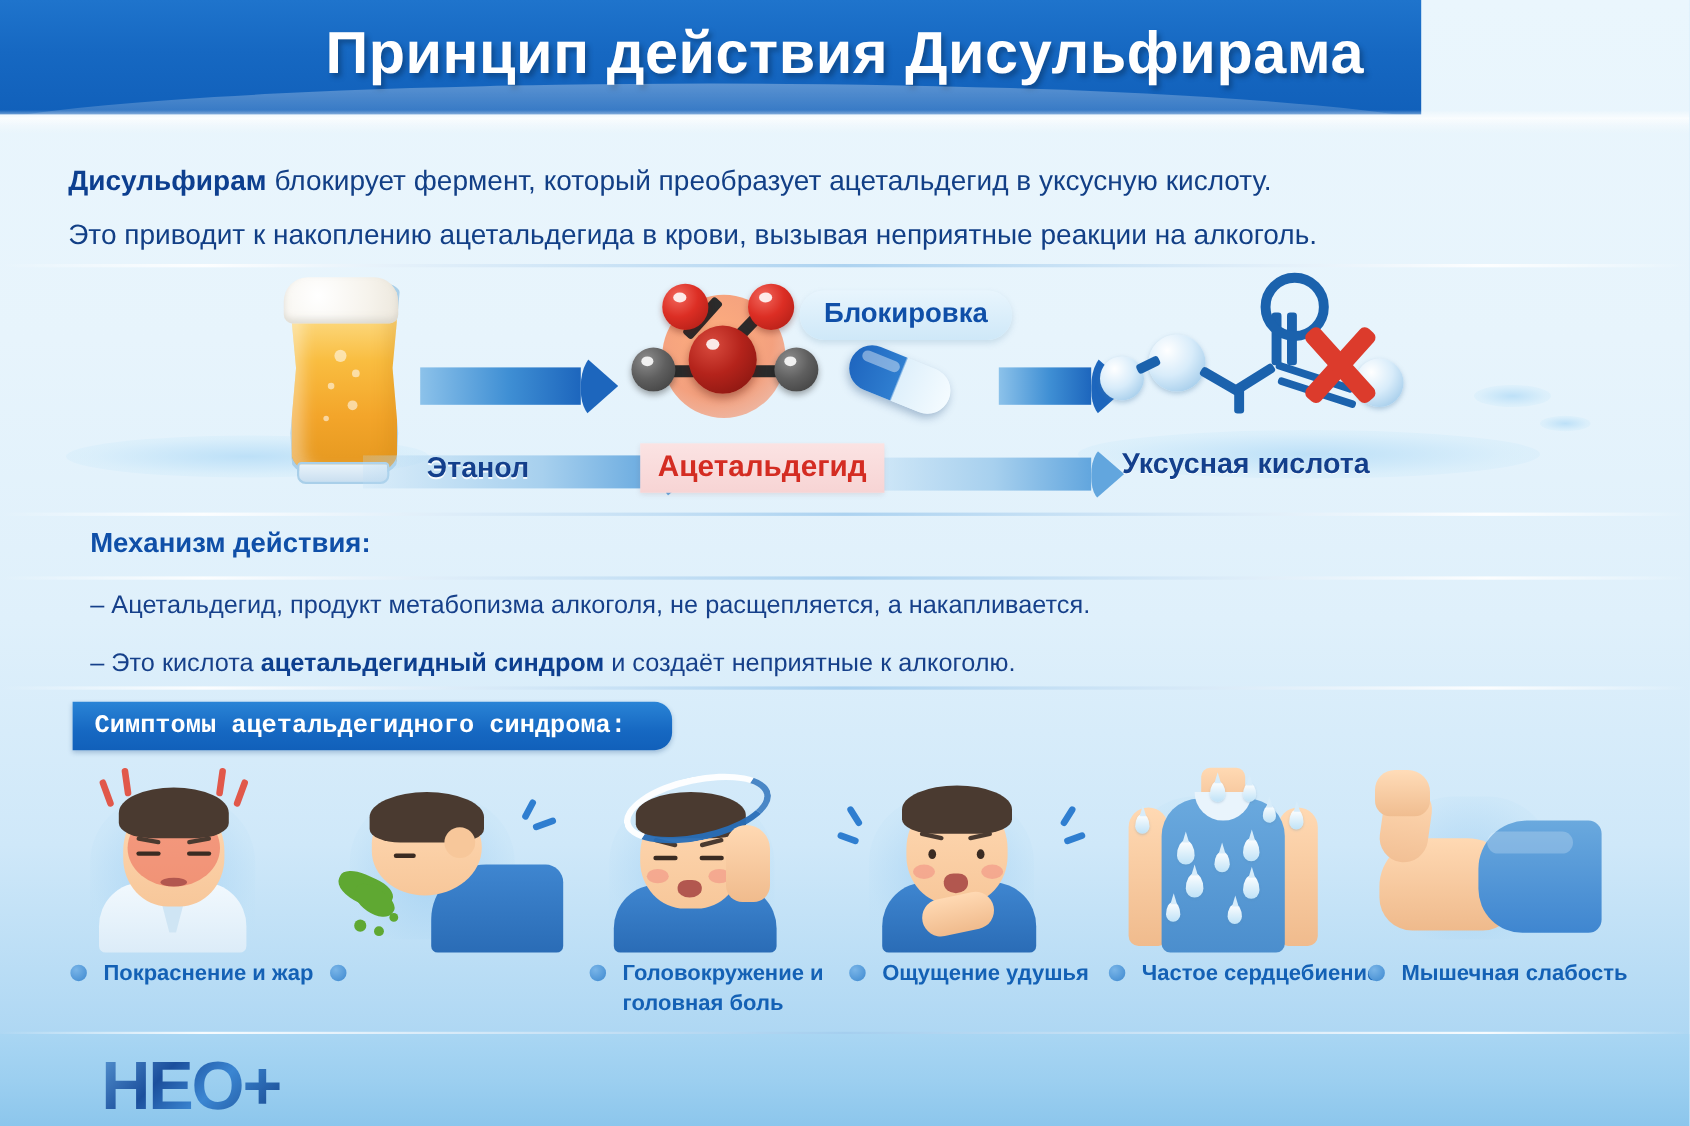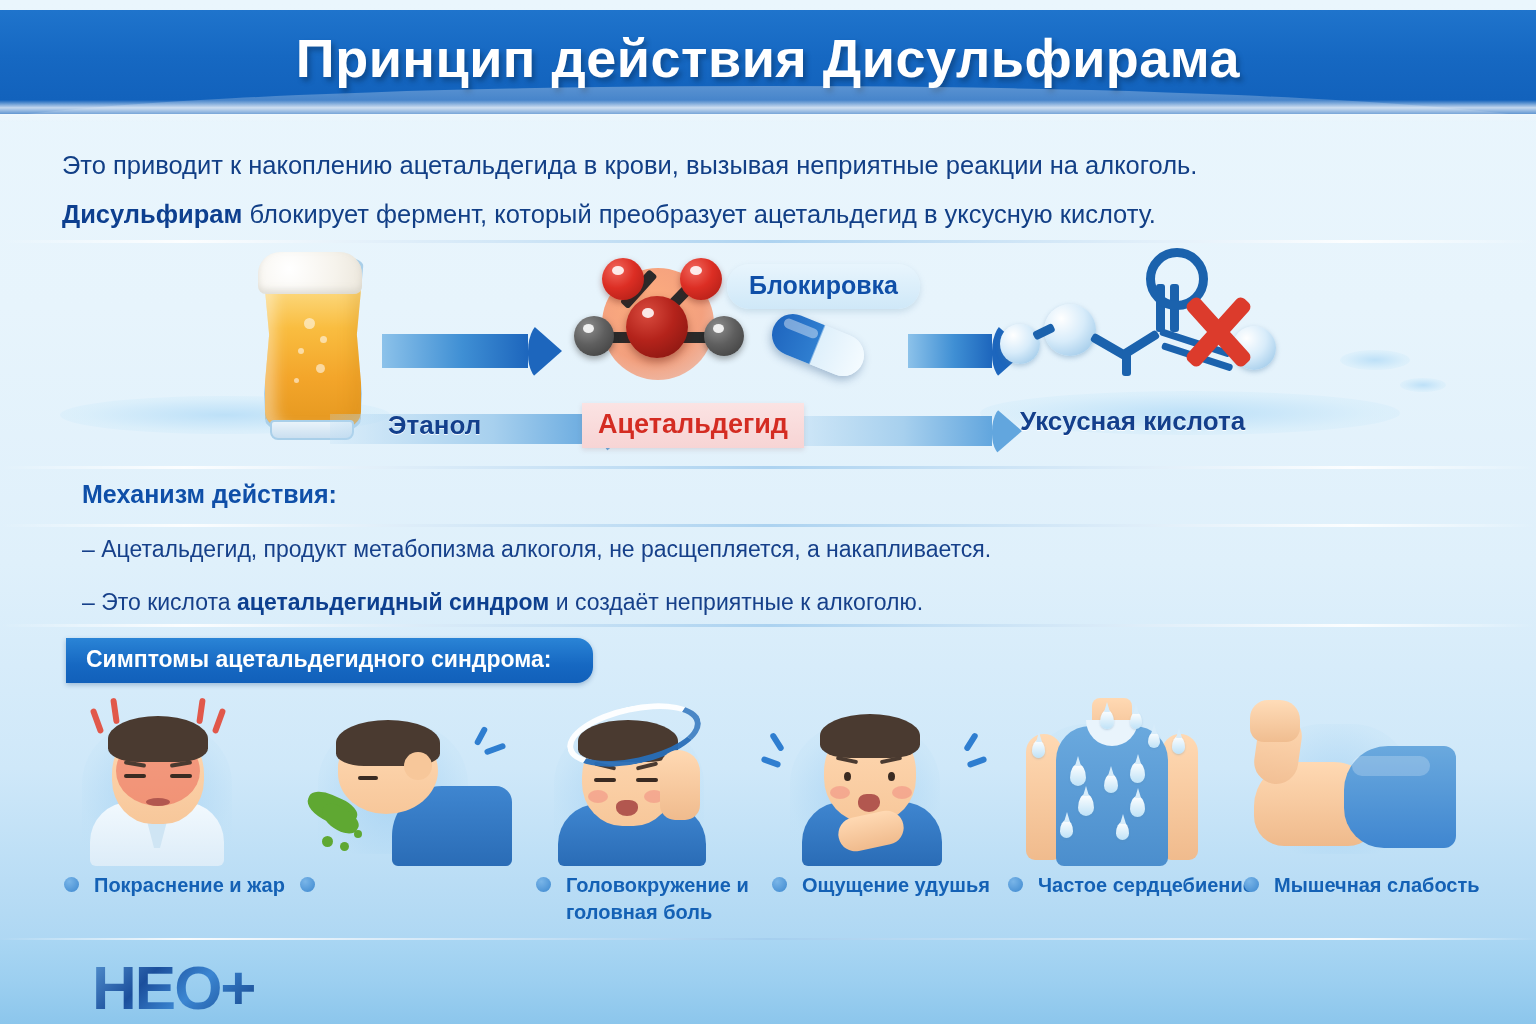--- a/index.html
+++ b/index.html
@@ -9,23 +9,24 @@
     font-family:"Liberation Sans","DejaVu Sans",sans-serif;
     background:#dbeefb;
   }
   .page{position:relative;width:1536px;height:1024px;overflow:hidden;
     background:
       linear-gradient(180deg,#eaf6fd 0%,#e7f4fc 30%,#dff0fb 55%,#cfe8f9 75%,#aed7f3 92%,#9fd0f0 100%);
   }
 
   
   .header{
-    position:absolute;left:0;top:10px;width:1536px;height:104px;
+    position:absolute;left:0;top:0;width:1244px;height:104px;
     background:linear-gradient(180deg,#1f74cc 0%,#1668c2 45%,#1160ba 100%);
     overflow:hidden;
+    padding-left:48px;
   }
   .header:after{
     content:"";position:absolute;left:-5%;bottom:-26px;width:110%;height:54px;
     border-radius:50% 50% 0 0/100% 100% 0 0;
     background:linear-gradient(180deg,rgba(255,255,255,.30),rgba(255,255,255,0));
   }
   .header-title{
     position:absolute;left:0;top:17px;width:1536px;text-align:center;
     font-size:54px;font-weight:bold;color:#ffffff;letter-spacing:.5px;
     text-shadow:3px 4px 5px rgba(7,44,86,.45);
@@ -170,20 +171,21 @@
   .mech-list p{margin:0 0 26px 0;font-size:23px;color:#16408a;}
   .mech-list .b{font-weight:bold;color:#0d3f8f;}
 
   
   .sym-tab{
     position:absolute;left:66px;top:638px;padding:8px 42px 10px 20px;
     background:linear-gradient(180deg,#2a84d6 0%,#1668c2 60%,#1160ba 100%);
     border-radius:0 16px 16px 0;
     font-size:23px;font-weight:bold;color:#ffffff;
     box-shadow:0 2px 5px rgba(20,70,130,.3);
+    font-family:Liberation Mono, monospace;
   }
   .sym-row{position:absolute;left:60px;top:690px;width:1420px;height:248px;display:flex;}
   .sym{position:relative;width:236px;height:248px;}
   .sym .art{position:absolute;left:0;top:0;width:236px;height:176px;}
   .sym .cap{position:absolute;left:8px;top:182px;width:226px;
     font-size:20px;font-weight:bold;color:#1461b5;line-height:1.35;padding-left:26px;}
   .sym .dot{position:absolute;left:4px;top:187px;width:15px;height:15px;border-radius:50%;
     background:radial-gradient(circle at 35% 30%,#79b5e8,#3d88cf);}
 
   
@@ -220,22 +222,22 @@
 <body>
 
 <div class="page">
 
   <div class="header">
     <div class="header-title">Принцип действия Дисульфирама</div>
   </div>
   <div class="hdr-wave"></div>
 
   <div class="intro">
+    <p><span class="b">Дисульфирам</span><span> блокирует фермент, который преобразует ацетальдегид в уксусную кислоту.</span></p>
     <p>Это приводит к накоплению ацетальдегида в крови, вызывая неприятные реакции на алкоголь.</p>
-    <p><span class="b">Дисульфирам</span><span> блокирует фермент, который преобразует ацетальдегид в уксусную кислоту.</span></p>
   </div>
 
   <div class="divider d1"></div>
 
   <div class="reaction">
 
     <div class="pool p1"></div>
     <div class="pool p2"></div>
     <div class="pool p3"></div>
     <div class="pool p4"></div>

